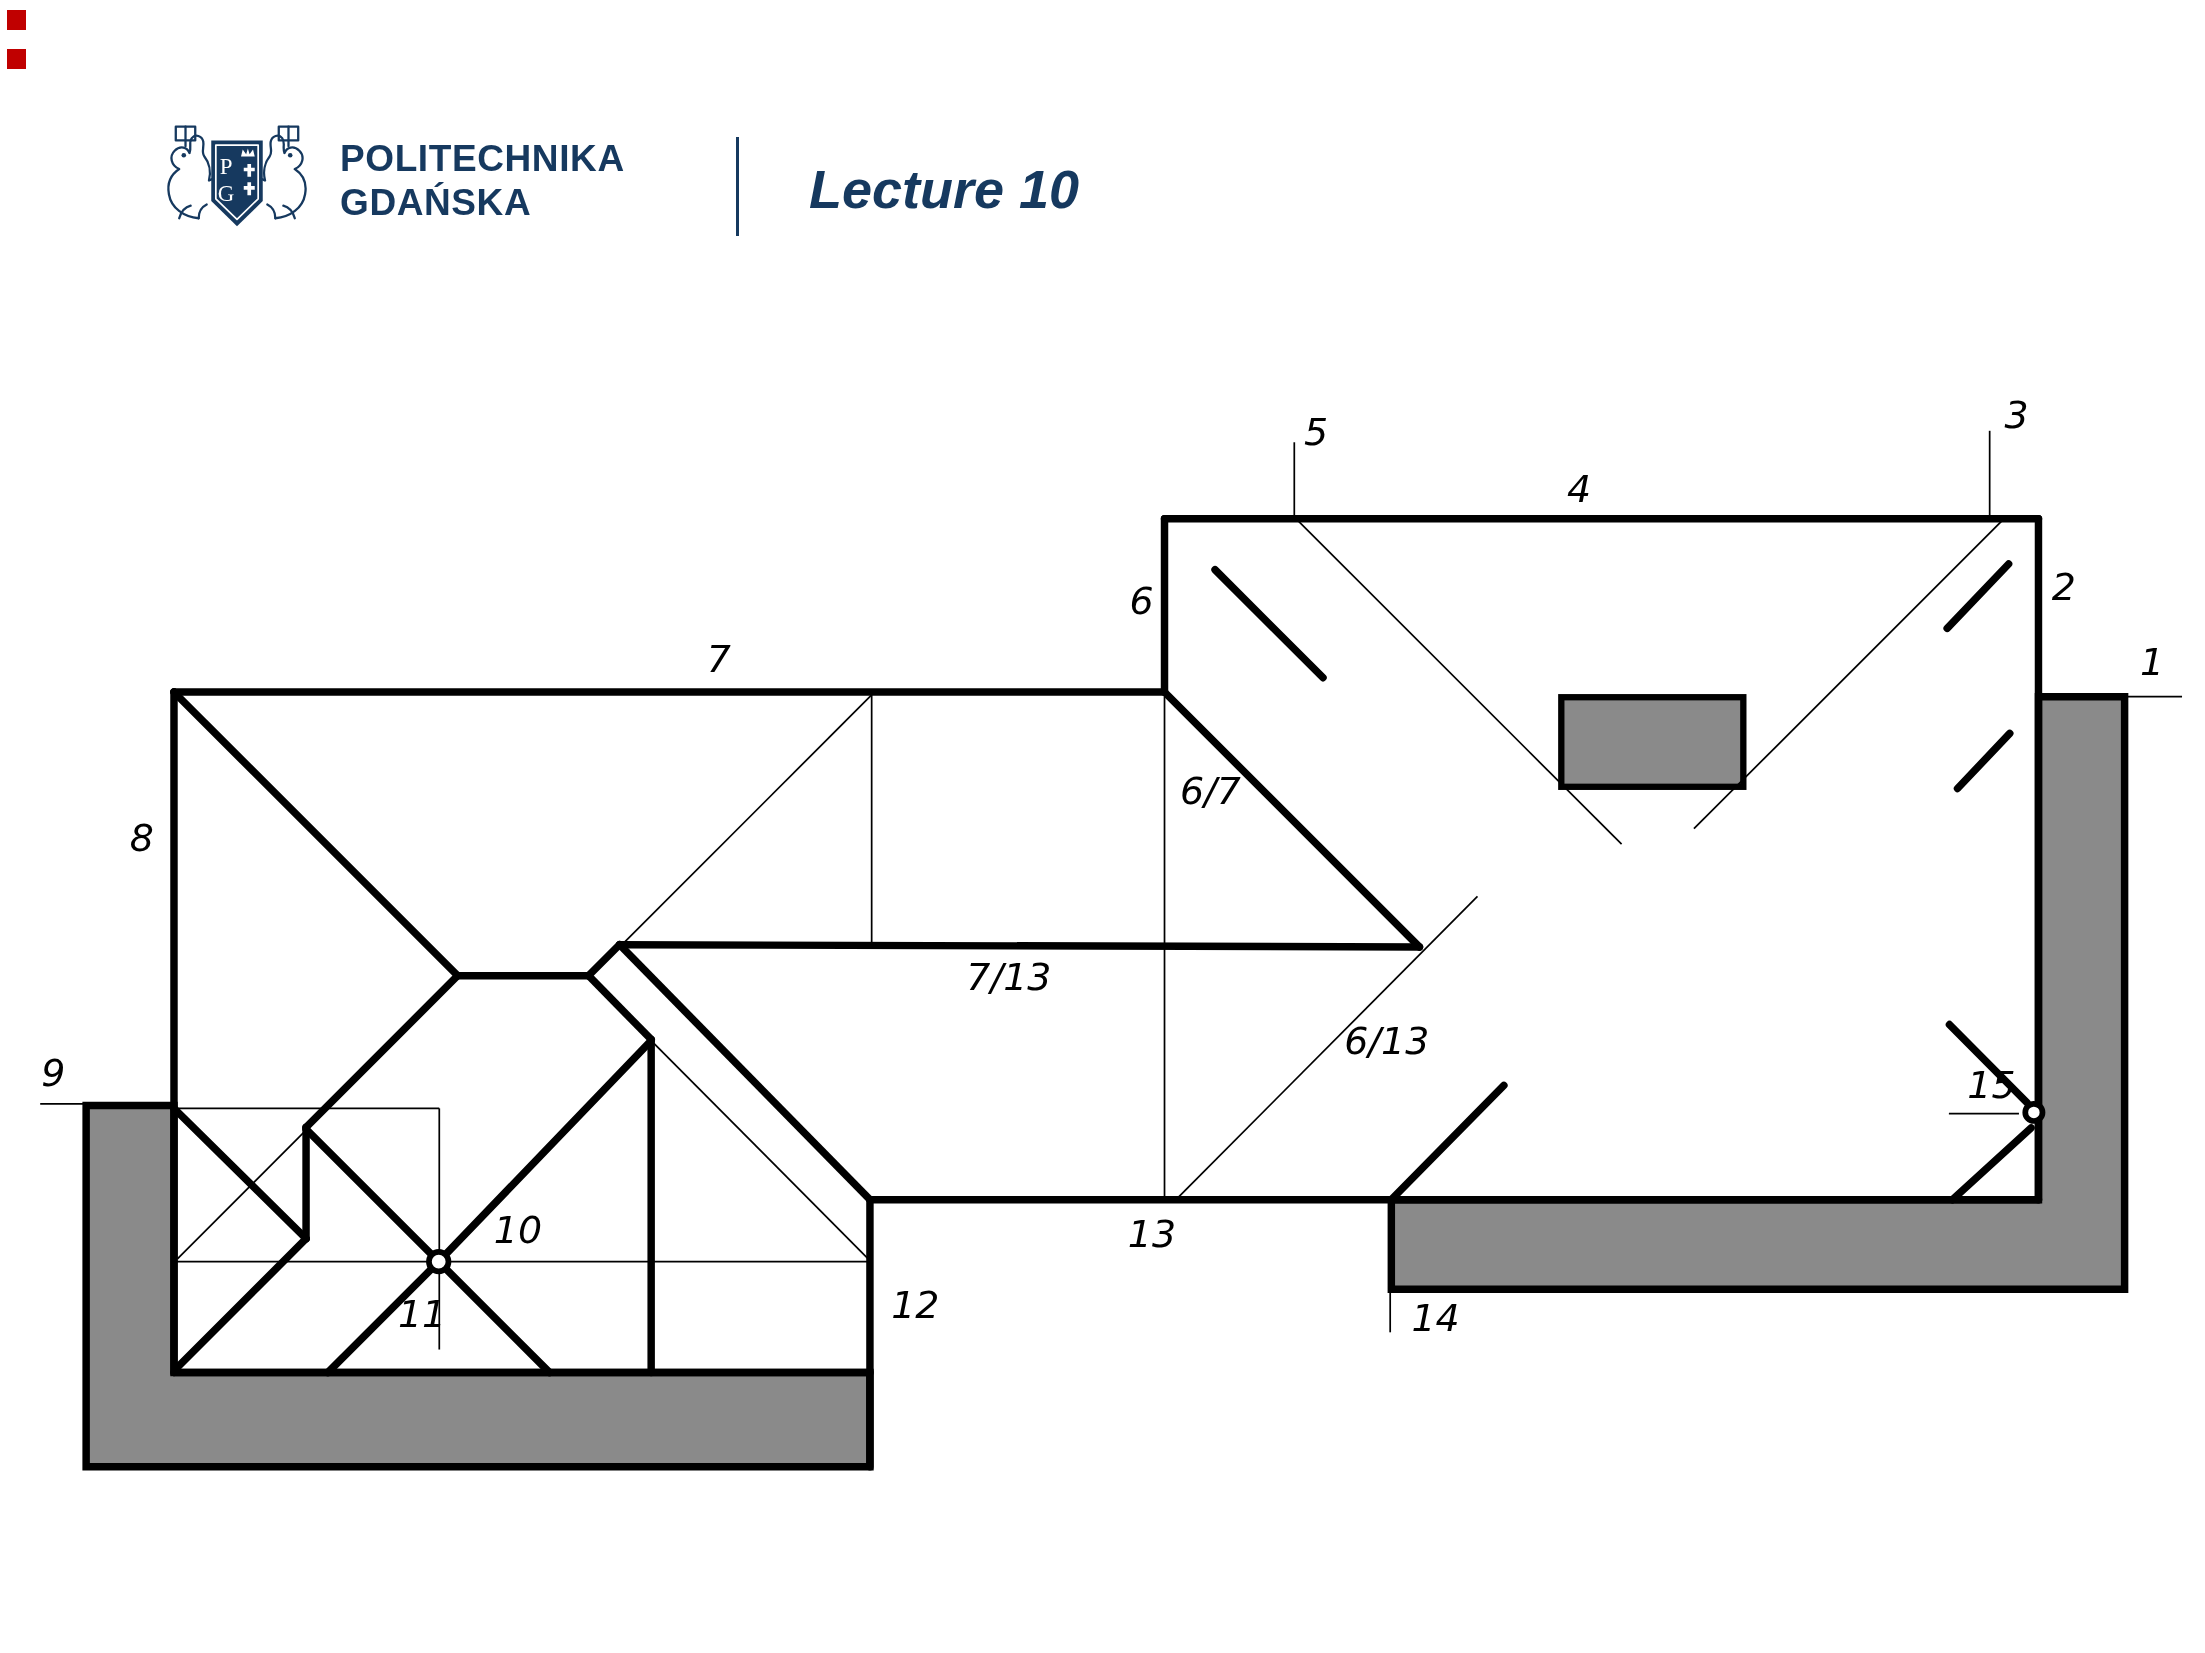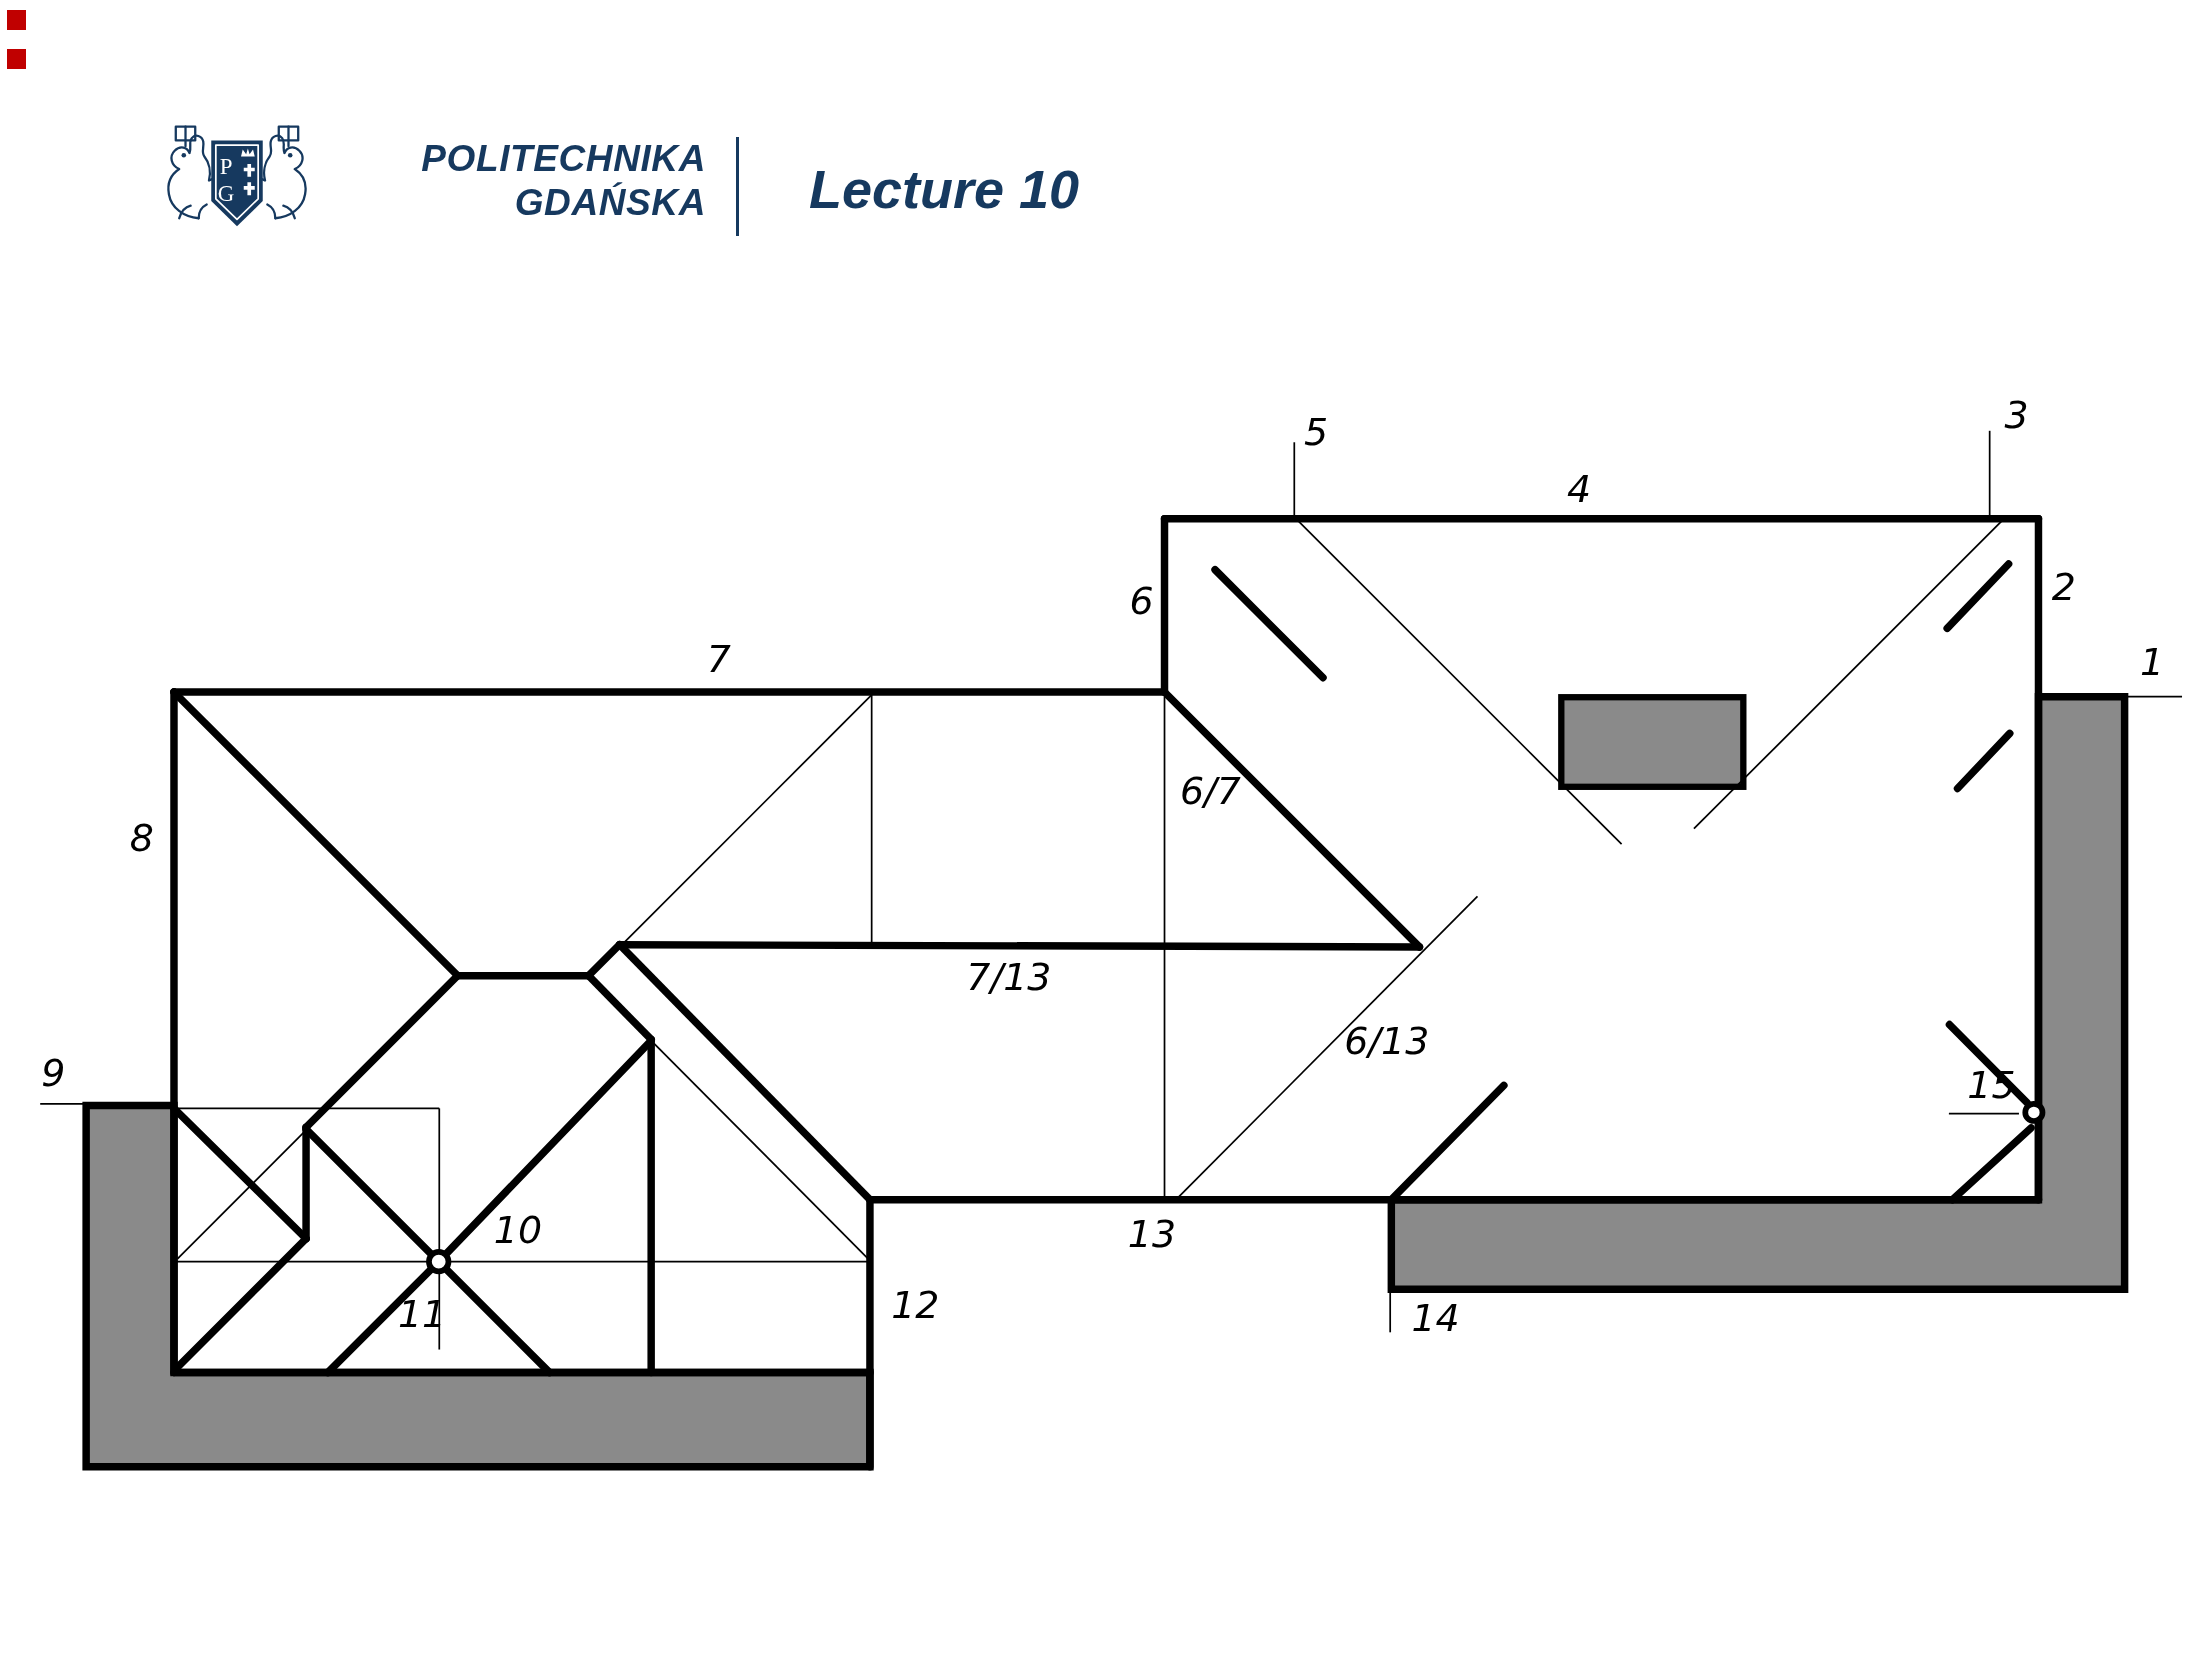--- a/index.html
+++ b/index.html
@@ -4,24 +4,23 @@
 <style>
   html,body{margin:0;padding:0;}
   body{
     width:2205px;height:1654px;position:relative;background:#ffffff;
     font-family:"Liberation Sans", sans-serif;overflow:hidden;
   }
   
   .header{position:absolute;left:0;top:0;width:2205px;height:322px;}
   .logo{position:absolute;left:131px;top:121px;width:212px;height:123px;}
   .uni-name{
-    position:absolute;left:361px;top:137px;width:345px;text-align:right;
+    position:absolute;left:340px;top:137px;width:345px;text-align:left;
     font-weight:bold;color:var(--brand);line-height:44px;font-size:37px;
     letter-spacing:0.6px;
-    font-style:italic;
   }
   .divider{position:absolute;left:736px;top:137px;width:3.4px;height:99px;background:var(--brand);}
   .lecture-block{
     position:absolute;left:809px;top:140px;color:var(--brand);
     font-weight:bold;font-size:54px;line-height:99px;white-space:nowrap;
   }
   .corner-mark{position:absolute;}
   
   #plan{position:absolute;left:0;top:0;}
   #plan text{

